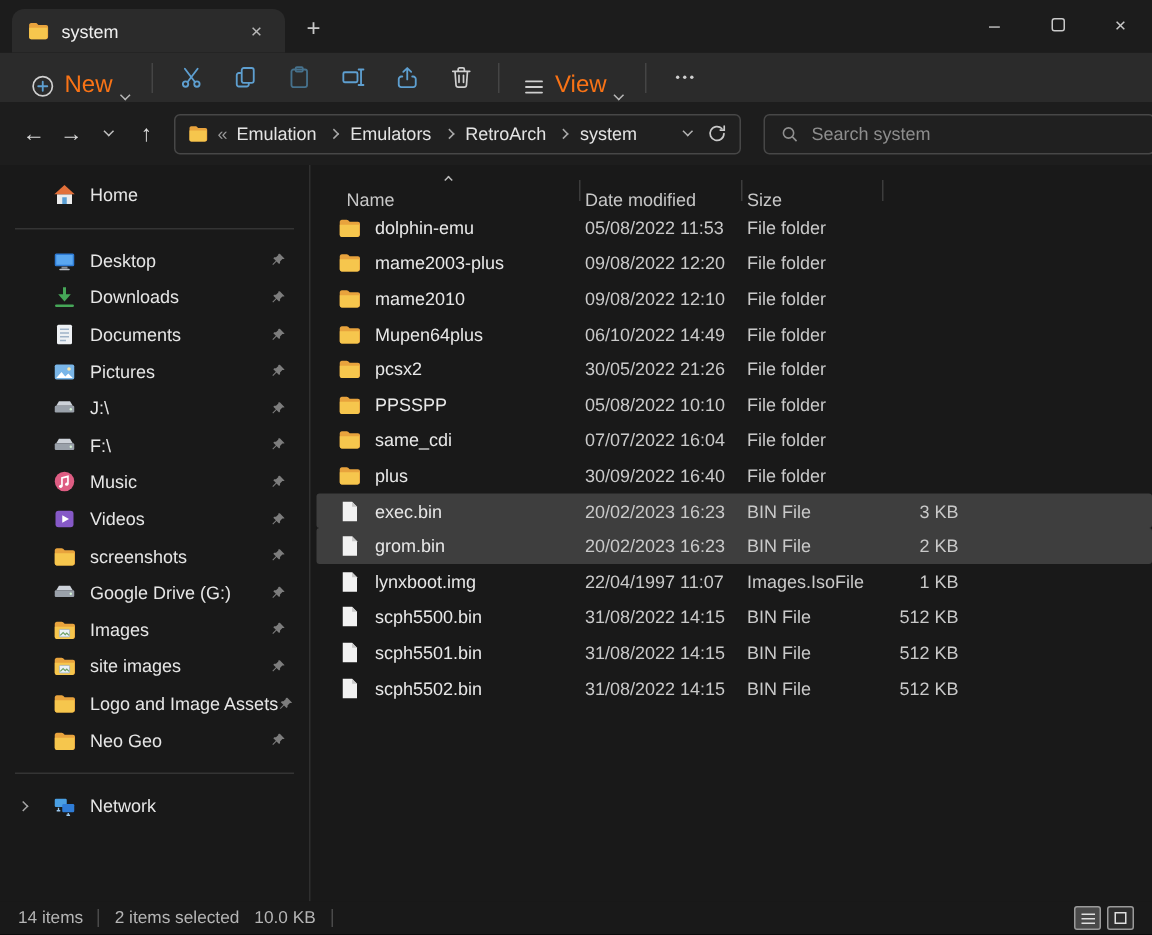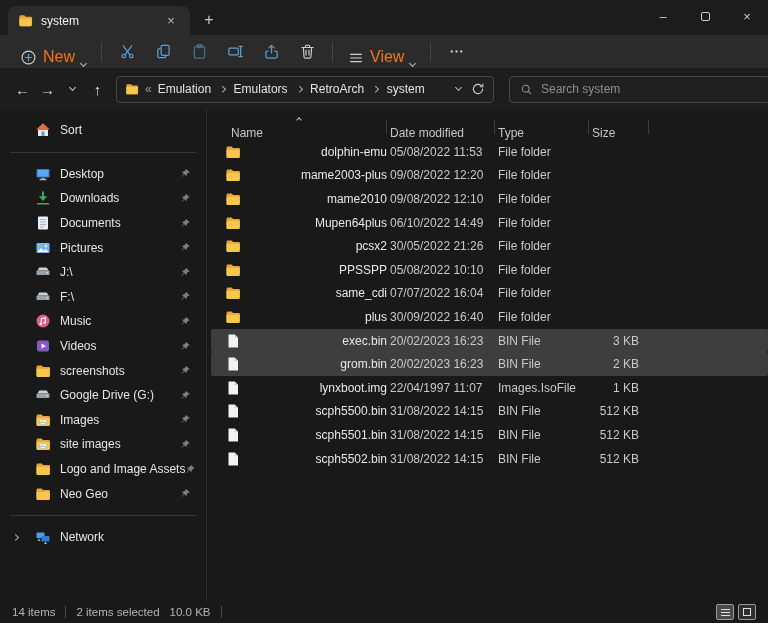--- a/index.html
+++ b/index.html
@@ -68,21 +68,21 @@
   .listheader, .frow { display:grid; grid-template-columns:176px 108px 94px 60px; margin-left:4px; }
   .listheader { height:26px; align-items:center; color:#c7c7c7; }
   .hcell { position:relative; height:100%; display:flex; align-items:flex-end; padding-left:3px; font-size:12px; }
   .hcell.c0 { padding-left:20px; }
   .hcell::after { content:""; position:absolute; right:0; top:6px; height:14px; width:1px; background:#3c3c3c; }
   .sortcaret { position:absolute; left:86px; top:4px; width:4px; height:4px; color:#bdbdbd; }
   .rows { }
   .frow { height:23.6px; align-items:center; border-radius:2px; }
   .frow.sel { background:#3e3e3e; }
   .cell { font-size:12px; }
-  .cell.name { display:flex; align-items:center; gap:9px; padding-left:14px; color:#e8e8e8; white-space:nowrap;justify-content:space-between; }
+  .cell.name { display:flex; align-items:center; gap:9px; padding-left:14px; color:#e8e8e8; white-space:nowrap; }
   .cell.name .ic { width:16px; height:16px; flex:0 0 auto; }
   .cell.date, .cell.type { color:#c9c9c9; padding-left:3px; }
   .cell.size { color:#c9c9c9; text-align:right; padding-right:10px; }
   
   .statusbar { height:22px; flex:0 0 auto; background:#191919; display:flex; align-items:center; padding:0 12px; color:#b5b5b5; font-size:11.5px; gap:10px; }
   .sdiv { width:1px; height:12px; background:#4a4a4a; }
   .sb-right { margin-left:auto; display:flex; gap:4px; }
   .viewtoggle { width:18px; height:16px; border:1px solid #9a9a9a; border-radius:2px; display:flex; align-items:center; justify-content:center; background:#2e2e2e; }
   .viewtoggle.active { background:#4a4a4a; }
   .lines-glyph { width:9px; height:7px; border-top:1.4px solid #e0e0e0; border-bottom:1.4px solid #e0e0e0; position:relative; }
@@ -246,21 +246,21 @@
     <div class="sidebar" id="sidebar">
         <div class="side-item">
           <span class="chslot"></span>
           <span class="ic">
             <svg viewBox="0 0 16 16">
               <rect x="3" y="7.5" width="10" height="6.5" fill="#ececec"></rect>
               <path d="M8 1.3l6.8 6.2H1.2z" fill="#e2703a"></path>
               <rect x="6.5" y="9.5" width="3" height="4.5" fill="#5a9fd4"></rect>
             </svg>
           </span>
-          <span class="side-label">Sort</span>
+          <span class="side-label">Home</span>
         </div>
         <div class="side-div"></div>
         <div class="side-item">
           <span class="chslot"></span>
           <span class="ic">
             <svg viewBox="0 0 16 16">
               <rect x="1.5" y="3" width="13" height="8.5" rx="1" fill="#2f7cd6"></rect>
               <rect x="2.5" y="4" width="11" height="6.5" fill="#5aa7f0"></rect>
               <rect x="6" y="11.8" width="4" height="1.3" fill="#8b9096"></rect>
               <rect x="4.5" y="13.1" width="7" height="1.1" rx="0.5" fill="#b7bcc2"></rect>
@@ -495,23 +495,20 @@
         </div>
       </div>
     <div class="filepane">
       <div class="listheader" id="listheader">
           <div class="hcell c0">
             <span>Name</span>
             <span class="chev up sortcaret"></span>
           </div>
           <div class="hcell c1">
             <span>Date modified</span>
-          </div>
-          <div class="hcell c2">
-            <span>Type</span>
           </div>
           <div class="hcell c3">
             <span>Size</span>
           </div>
         </div>
       <div class="rows" id="rows">
           <div class="frow">
             <div class="cell name">
               <span class="ic">
                 <svg viewBox="0 0 16 16">

